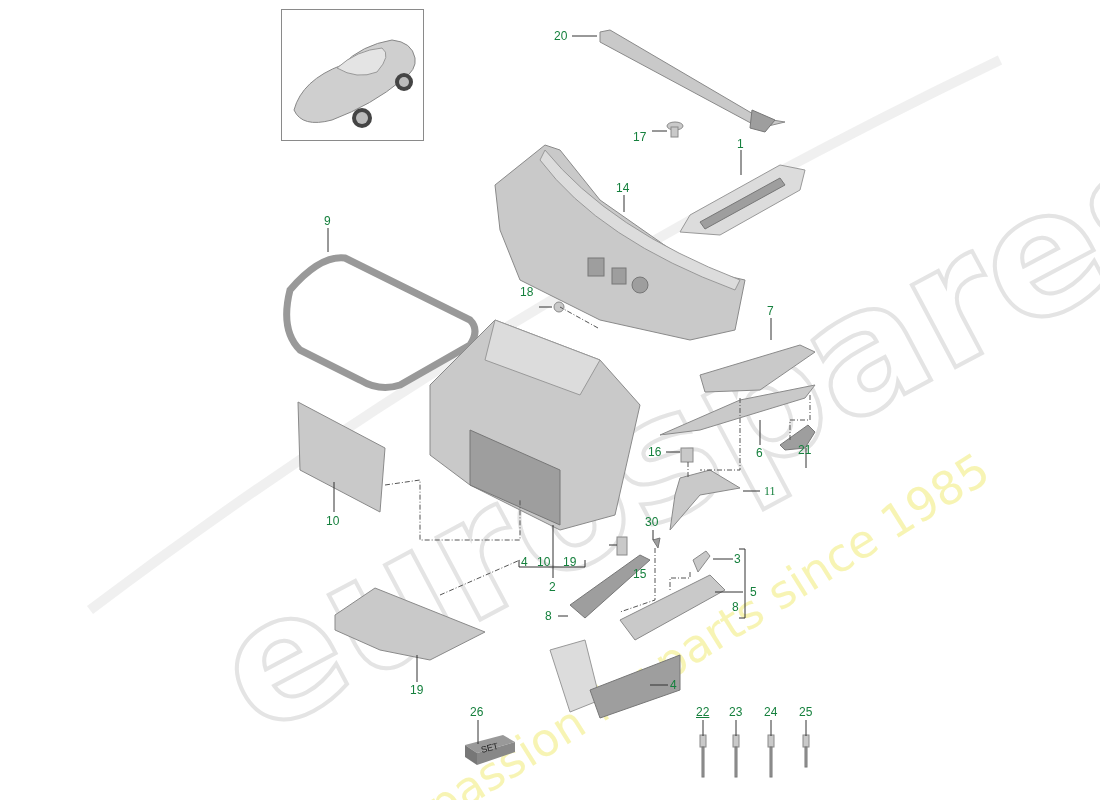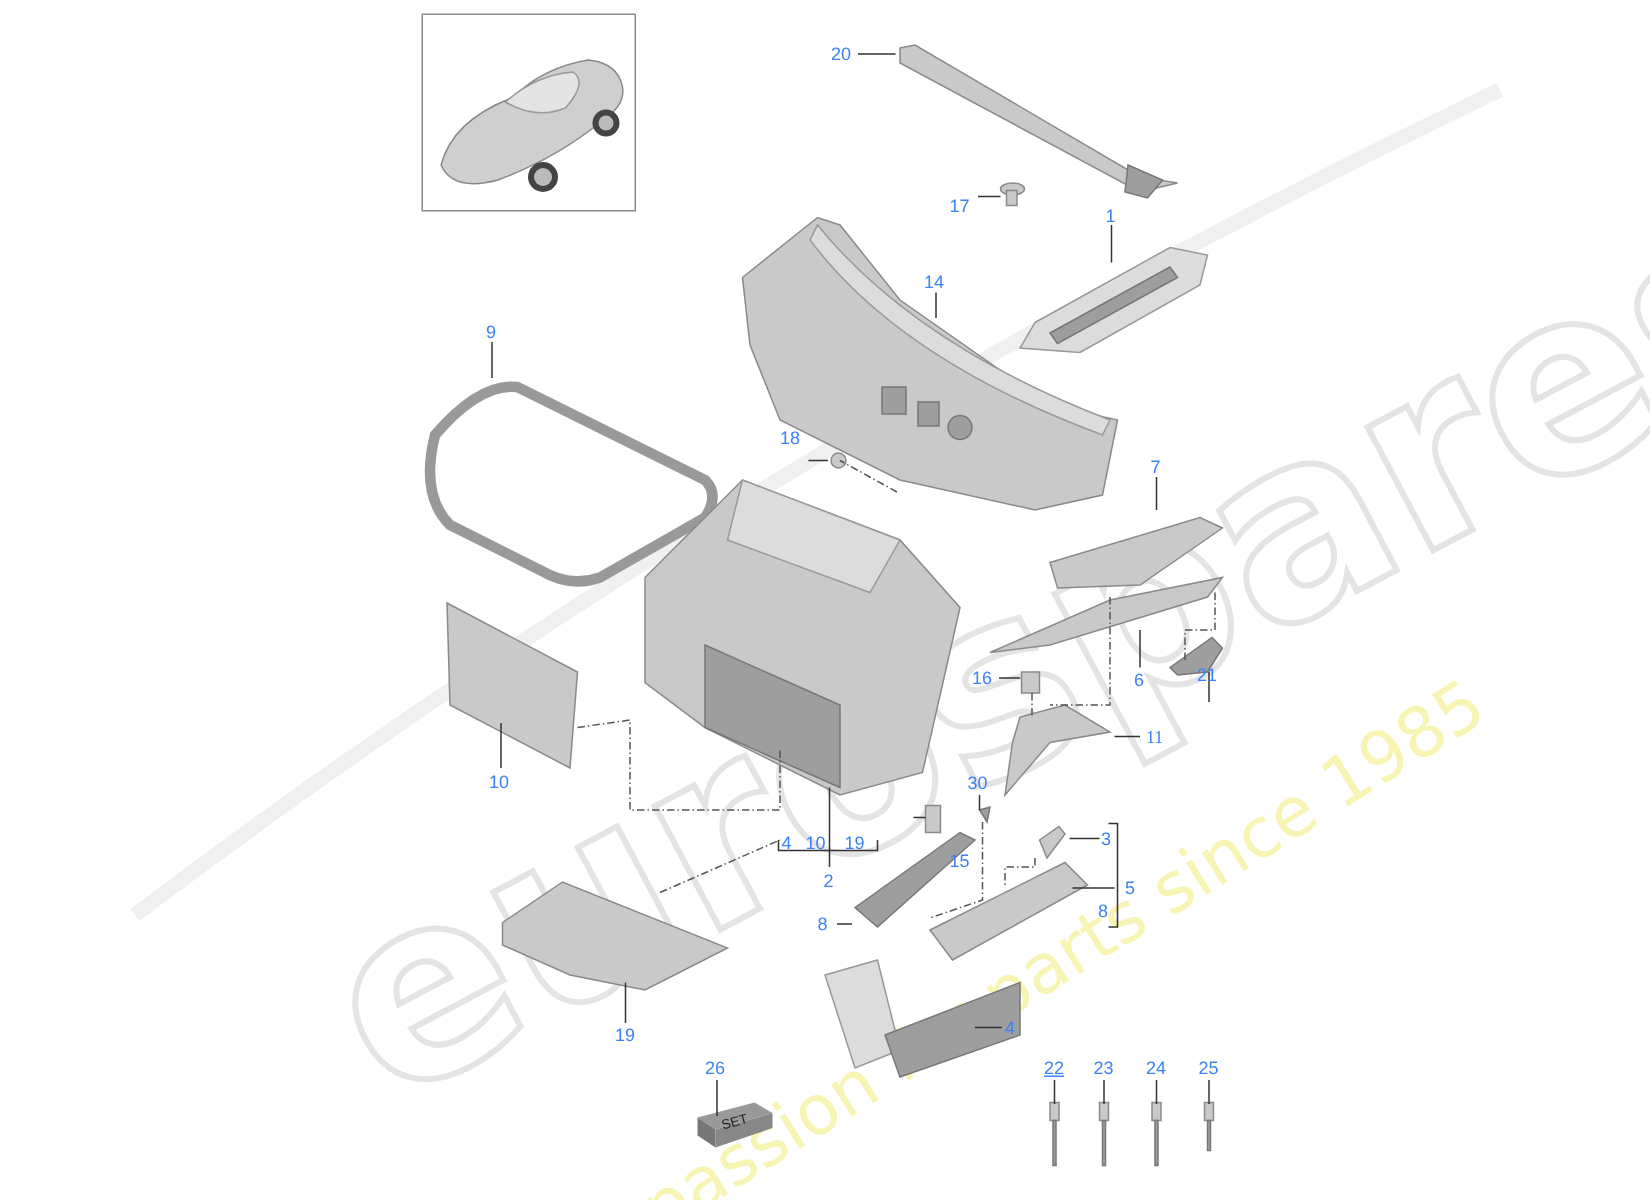--- a/index.html
+++ b/index.html
@@ -1,19 +1,19 @@
 <!DOCTYPE html>
 <html><head>
 <meta charset="utf-8">
 <style>
   html,body{margin:0;padding:0;background:#fff;}
   body{width:1100px;height:800px;position:relative;overflow:hidden;font-family:"Liberation Sans",sans-serif;color:#222;}
   .wm{position:absolute;left:0;top:0;width:1100px;height:800px;pointer-events:none;}
   .thumb{position:absolute;left:281px;top:9px;width:143px;height:132px;border:1px solid #8a8a8a;background:#fff;box-sizing:border-box;}
-  .lbl{position:absolute;font-size:12px;line-height:12px;color:#3b82f6;white-space:nowrap;}
+  .lbl{position:absolute;font-size:12px;line-height:12px;color:#15803d;white-space:nowrap;}
   svg.parts{position:absolute;left:0;top:0;}
   .part{fill:#c9c9c9;stroke:#8a8a8a;stroke-width:1;}
   .part-d{fill:#9e9e9e;stroke:#777;stroke-width:1;}
   .part-l{fill:#dcdcdc;stroke:#999;stroke-width:1;}
   .lead{stroke:#333;stroke-width:1;fill:none;}
   .dash{stroke:#555;stroke-width:1;fill:none;stroke-dasharray:5 2 1 2;}
   .wm-text{fill:#f6f3a8;opacity:.85;font-family:"DejaVu Sans",sans-serif;}
   .wm-logo{fill:none;stroke:#e6e6e6;stroke-width:10;}
 </style>
 </head>

